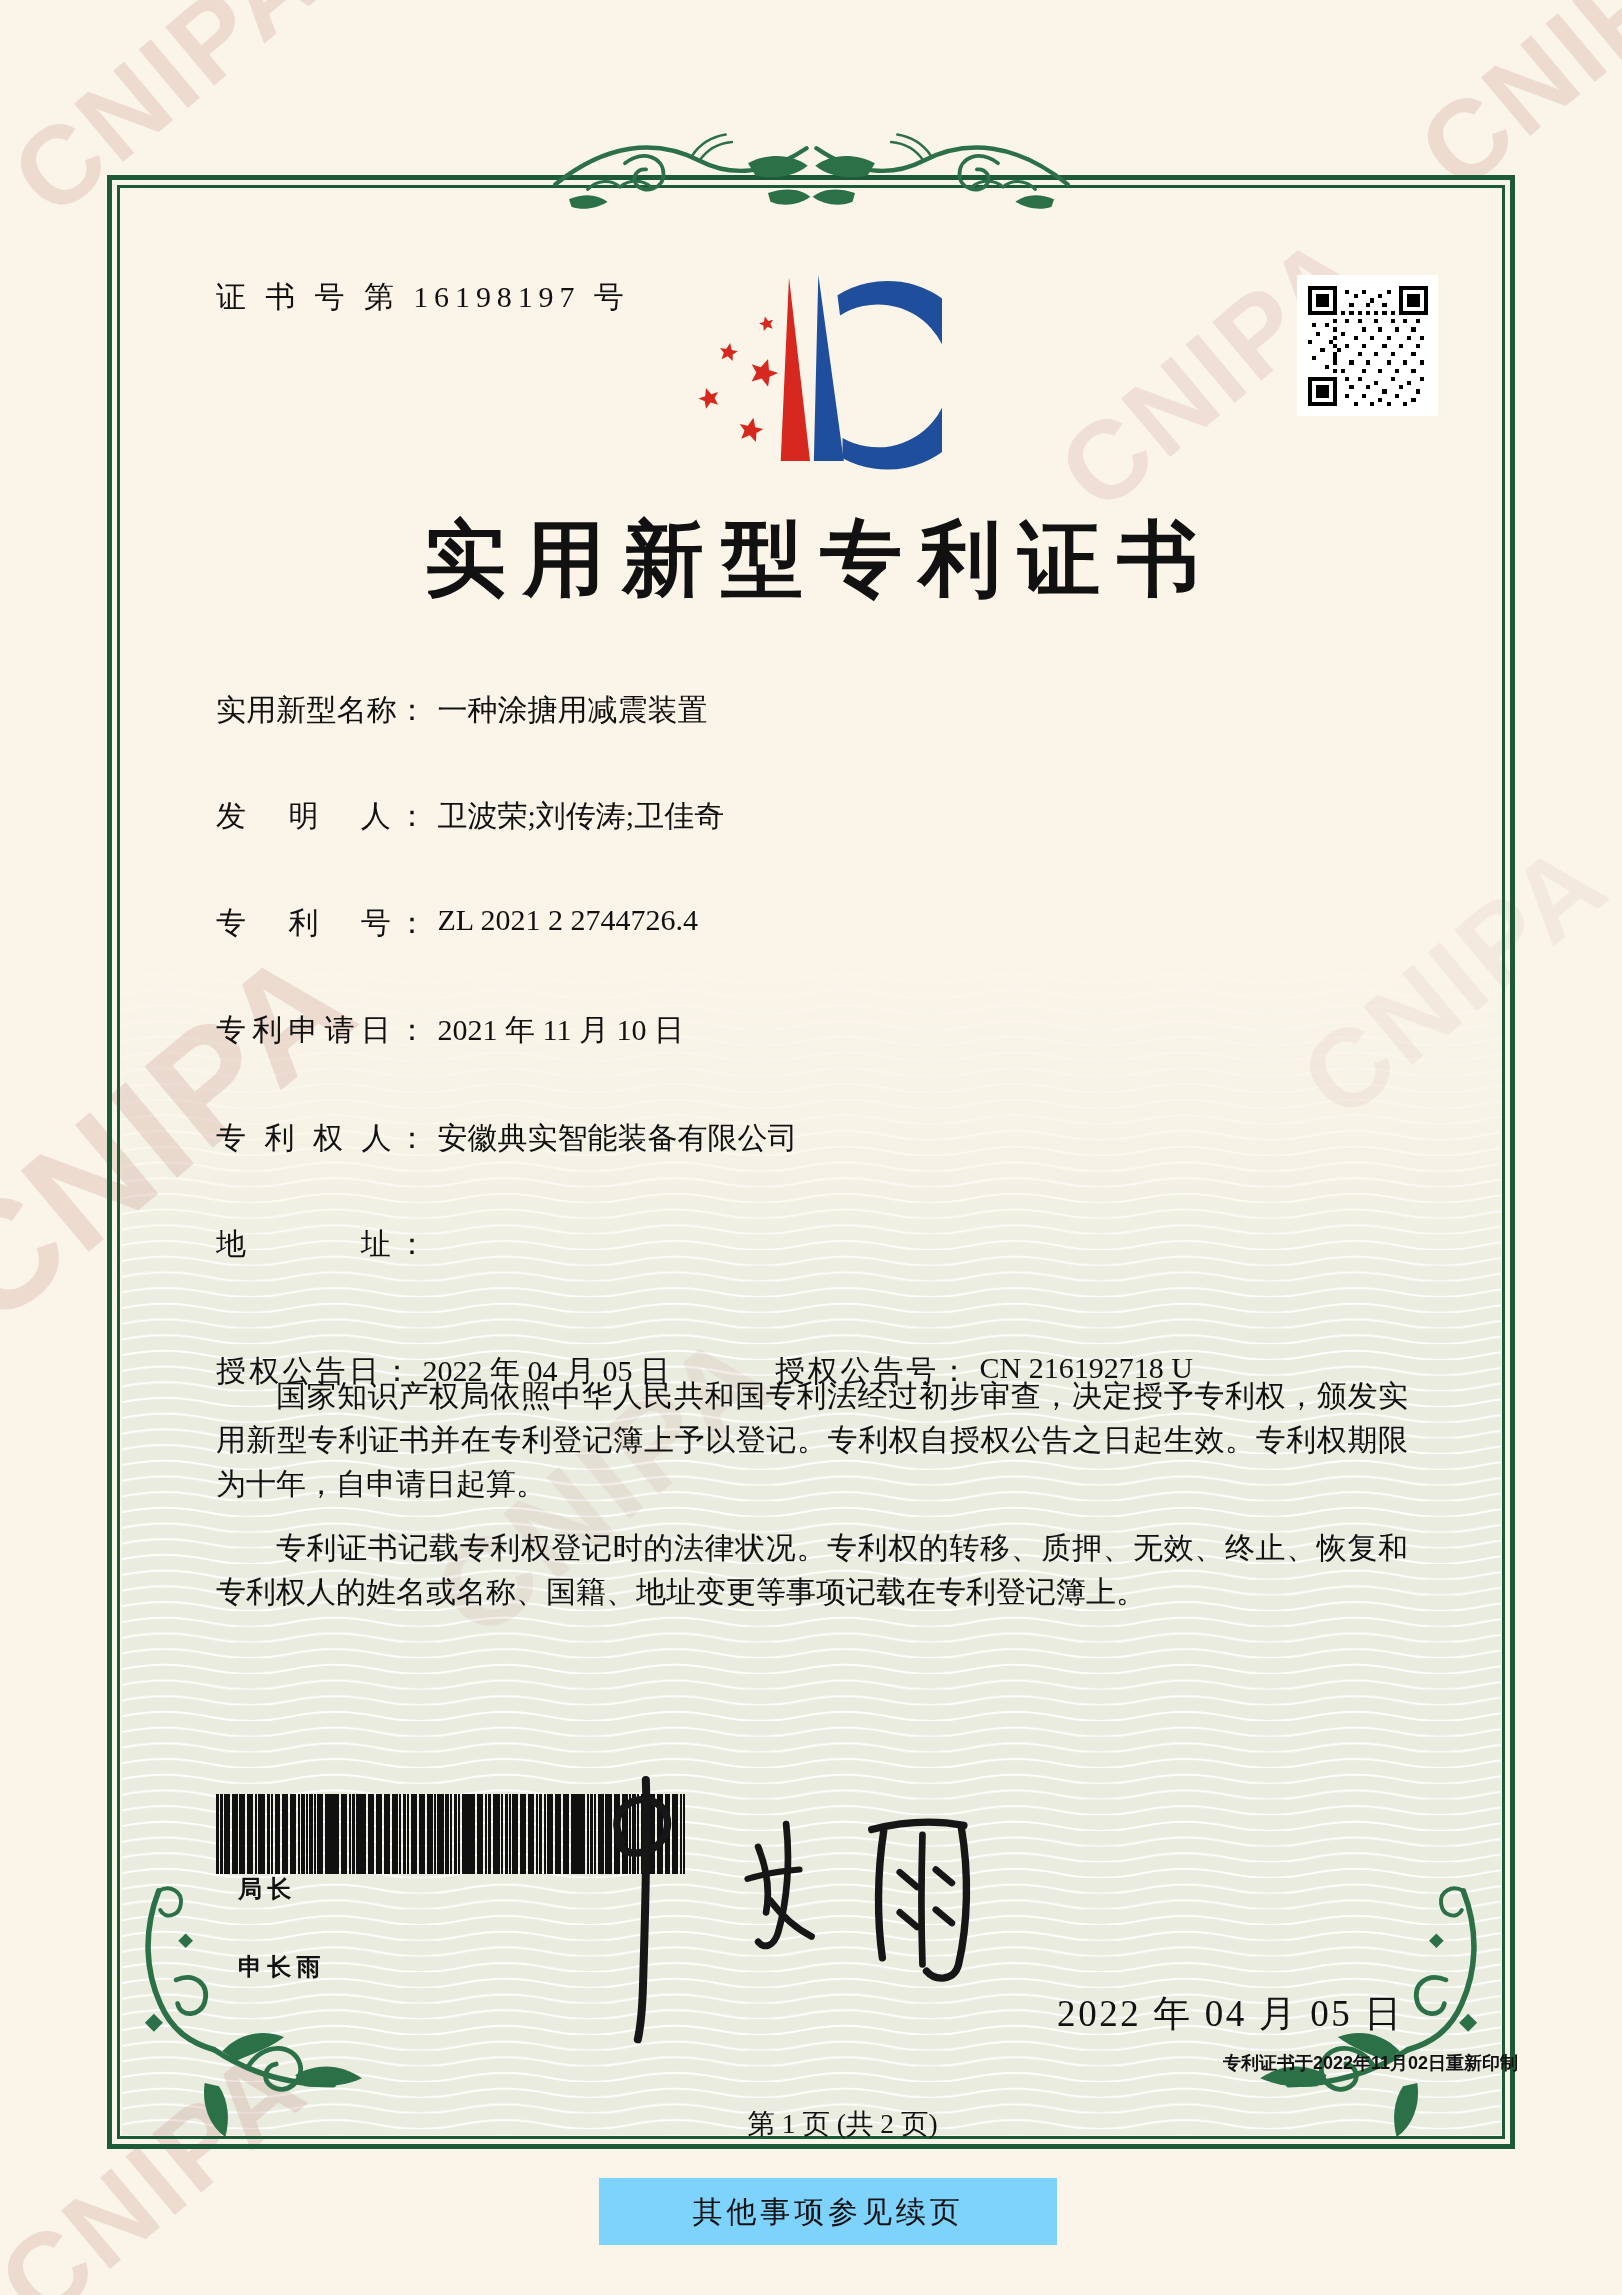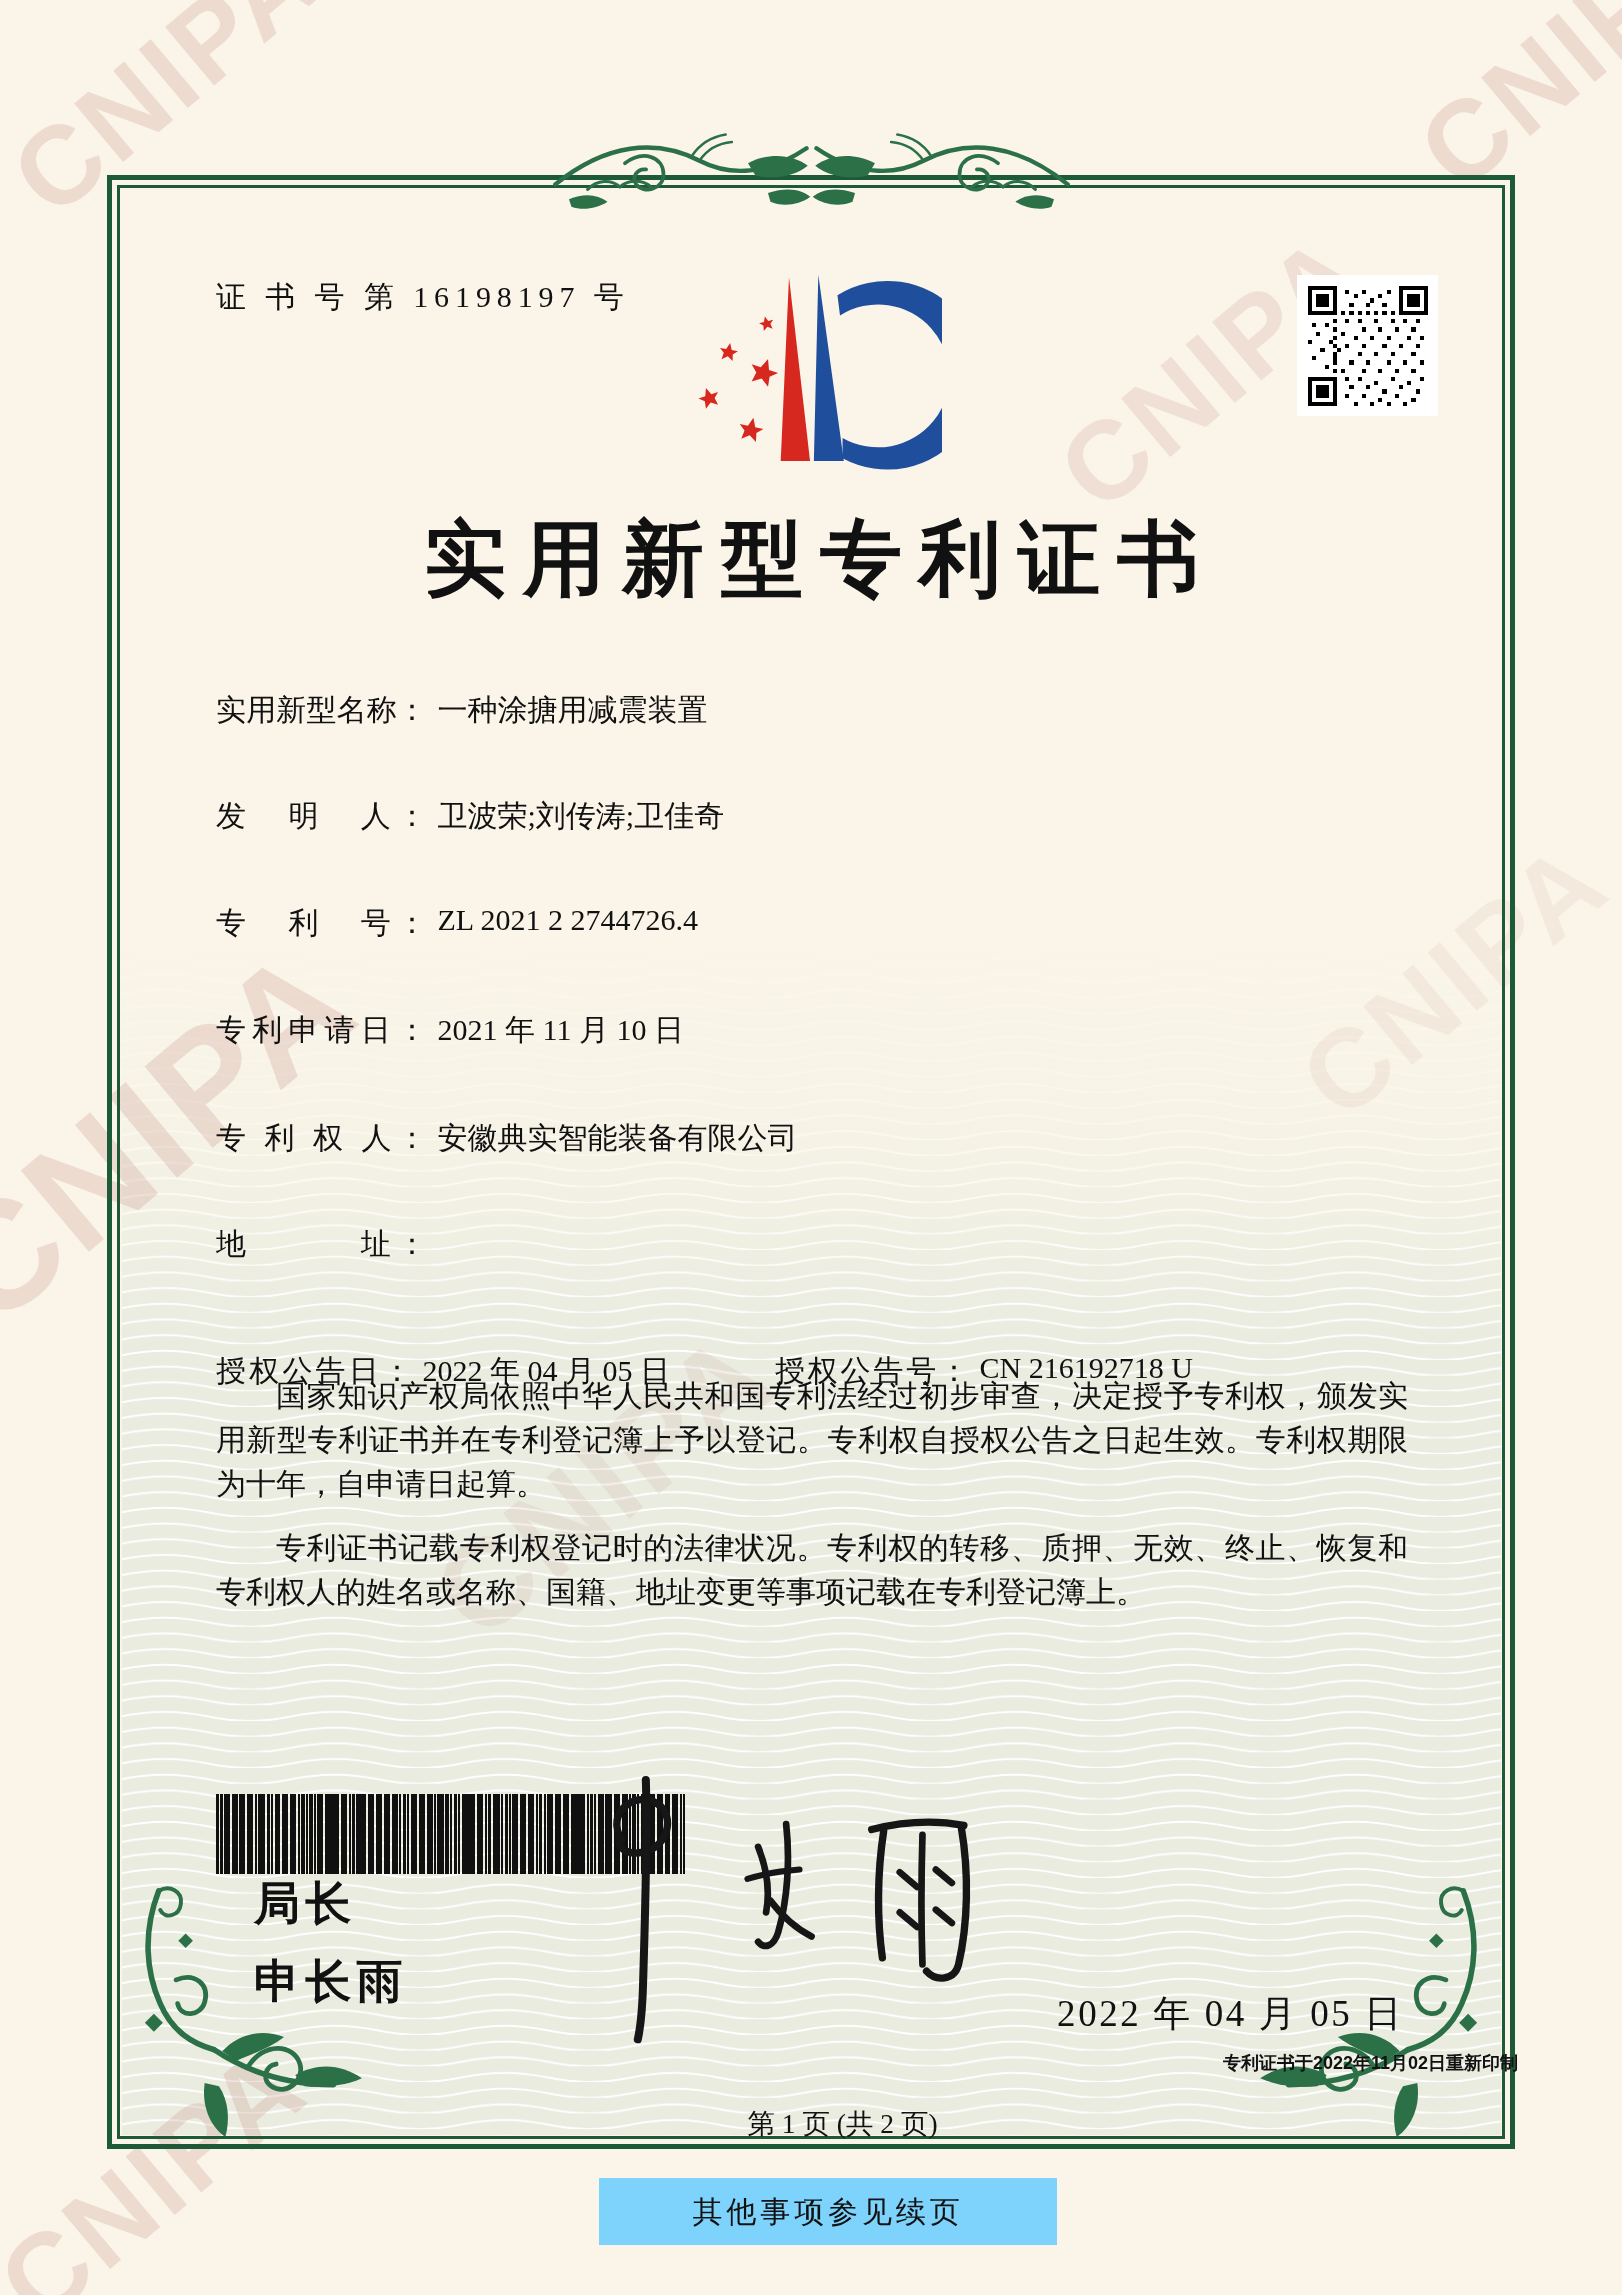--- a/index.html
+++ b/index.html
@@ -60,23 +60,23 @@
     font-size:30px;line-height:44px;text-align:justify;text-indent:2em;z-index:5;
   }
   .barcode{
     left:216px;top:1794px;width:469px;height:80px;z-index:5;
     background-image:
       repeating-linear-gradient(90deg,#101010 0 2px,transparent 2px 3.9px),
       repeating-linear-gradient(90deg,#101010 0 3.3px,transparent 3.3px 8.5px),
       repeating-linear-gradient(90deg,transparent 0 5.2px,#101010 5.2px 7.2px,transparent 7.2px 13.7px);
   }
   .sig-label{
-    position:absolute;left:254px;
+    position:absolute;left:238px;
     font-family:"Liberation Sans", sans-serif;
-    font-weight:700;font-size:46px;letter-spacing:5.2px;z-index:5;
+    font-weight:700;font-size:24px;letter-spacing:5.2px;z-index:5;
   }
   .issue-date{
     left:982px;top:1989px;width:497px;text-align:center;
     font-size:37px;letter-spacing:2.6px;z-index:5;
   }
   .reprint{
     left:942px;top:2051px;width:576px;text-align:right;
     font-family:"Liberation Sans", sans-serif;font-weight:700;
     font-size:18px;z-index:5;
   }

